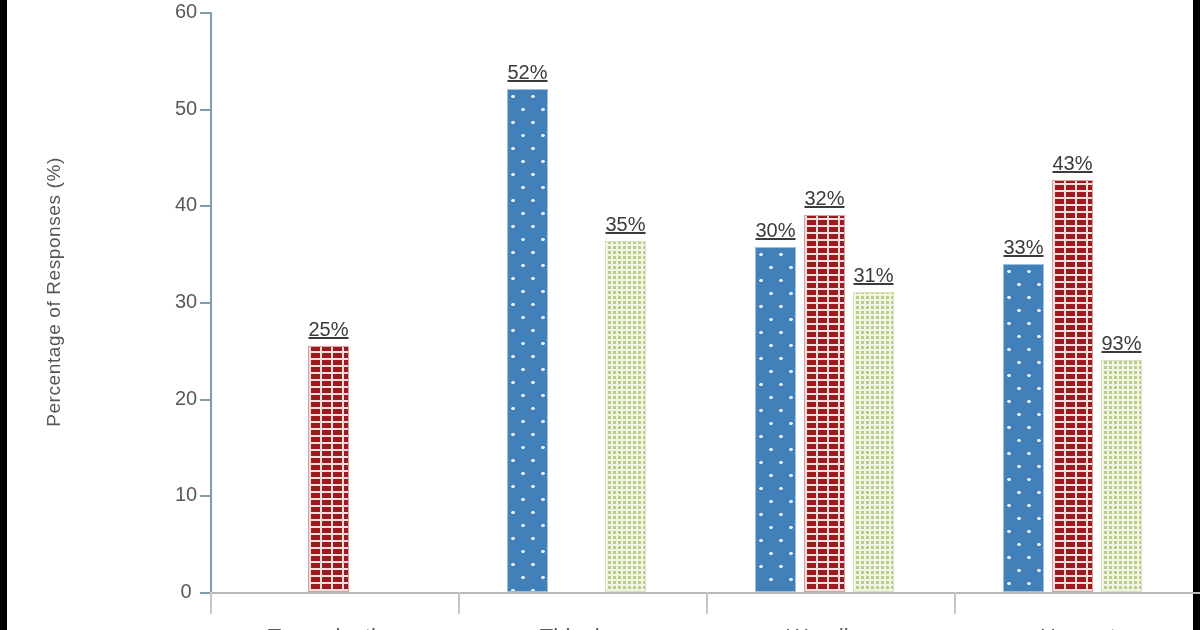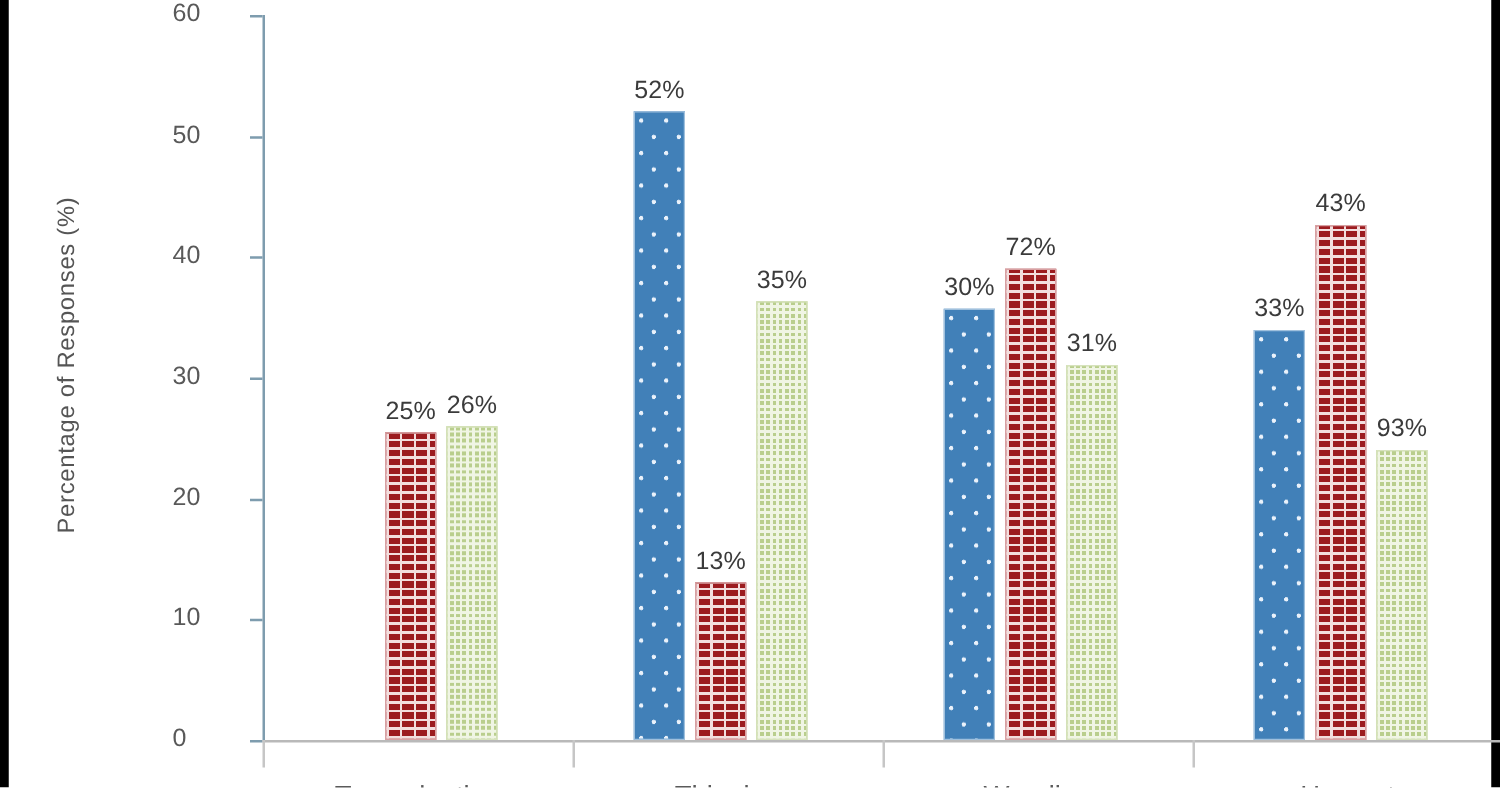--- a/index.html
+++ b/index.html
@@ -53,25 +53,25 @@
     background: #b9b9b9;
   }
   .ytick-row {
     position: absolute;
     left: -62px;
     width: 62px;
     height: 0;
   }
   .ytick-label {
     position: absolute;
-    right: 28px;
+    right: 2px;
     top: -12px;
     font-size: 20px;
     color: #595959;
-    text-align: left;
+    text-align: center;
     width: 44px;
   }
   .ytick-mark {
     position: absolute;
     right: 0px;
     top: 0px;
     width: 10px; height: 2px;
     background: #7e9cae;
   }
   
@@ -98,20 +98,21 @@
   }
   .bar .lbl {
     position: absolute;
     bottom: 100%;
     left: 50%;
     transform: translateX(-50%);
     margin-bottom: 5px;
     font-size: 20px;
     color: #3b3b3b;
     white-space: nowrap;
+    text-decoration: underline;
   }
   
   .s0 .fill {
     background-color: #4180b8;
     background-image:
       radial-gradient(circle at 25% 25%, #eaf2fb 1.6px, rgba(0,0,0,0) 1.9px),
       radial-gradient(circle at 75% 75%, #eaf2fb 1.6px, rgba(0,0,0,0) 1.9px);
     background-size: 20px 26px, 20px 26px;
     border: 1px solid #9fc0dd;
   }
@@ -185,48 +186,40 @@
     <div class="catsep" style="left:0px"></div>
     <div class="catsep" style="left:248px"></div>
     <div class="catsep" style="left:496px"></div>
     <div class="catsep" style="left:744px"></div>
 
     <div class="group" style="left:0px; width:248px">
       <div class="bar s1" style="left:98px;  height:246px">
         <span class="lbl">25%</span>
         <span class="fill"></span>
       </div>
-      <div class="bar s2" style="left:147px; height:251.3px">
-        <span class="lbl">26%</span>
-        <span class="fill"></span>
-      </div>
     </div>
 
     <div class="group" style="left:248px; width:248px">
       <div class="bar s0" style="left:49px;  height:502.6px">
         <span class="lbl">52%</span>
         <span class="fill"></span>
       </div>
-      <div class="bar s1" style="left:98px;  height:125.6px">
-        <span class="lbl">13%</span>
-        <span class="fill"></span>
-      </div>
       <div class="bar s2" style="left:147px; height:351px">
         <span class="lbl">35%</span>
         <span class="fill"></span>
       </div>
     </div>
 
     <div class="group" style="left:496px; width:248px">
       <div class="bar s0" style="left:49px;  height:345px">
         <span class="lbl">30%</span>
         <span class="fill"></span>
       </div>
       <div class="bar s1" style="left:98px;  height:377px">
-        <span class="lbl">72%</span>
+        <span class="lbl">32%</span>
         <span class="fill"></span>
       </div>
       <div class="bar s2" style="left:147px; height:299.6px">
         <span class="lbl">31%</span>
         <span class="fill"></span>
       </div>
     </div>
 
     <div class="group" style="left:744px; width:248px">
       <div class="bar s0" style="left:49px;  height:328px">

